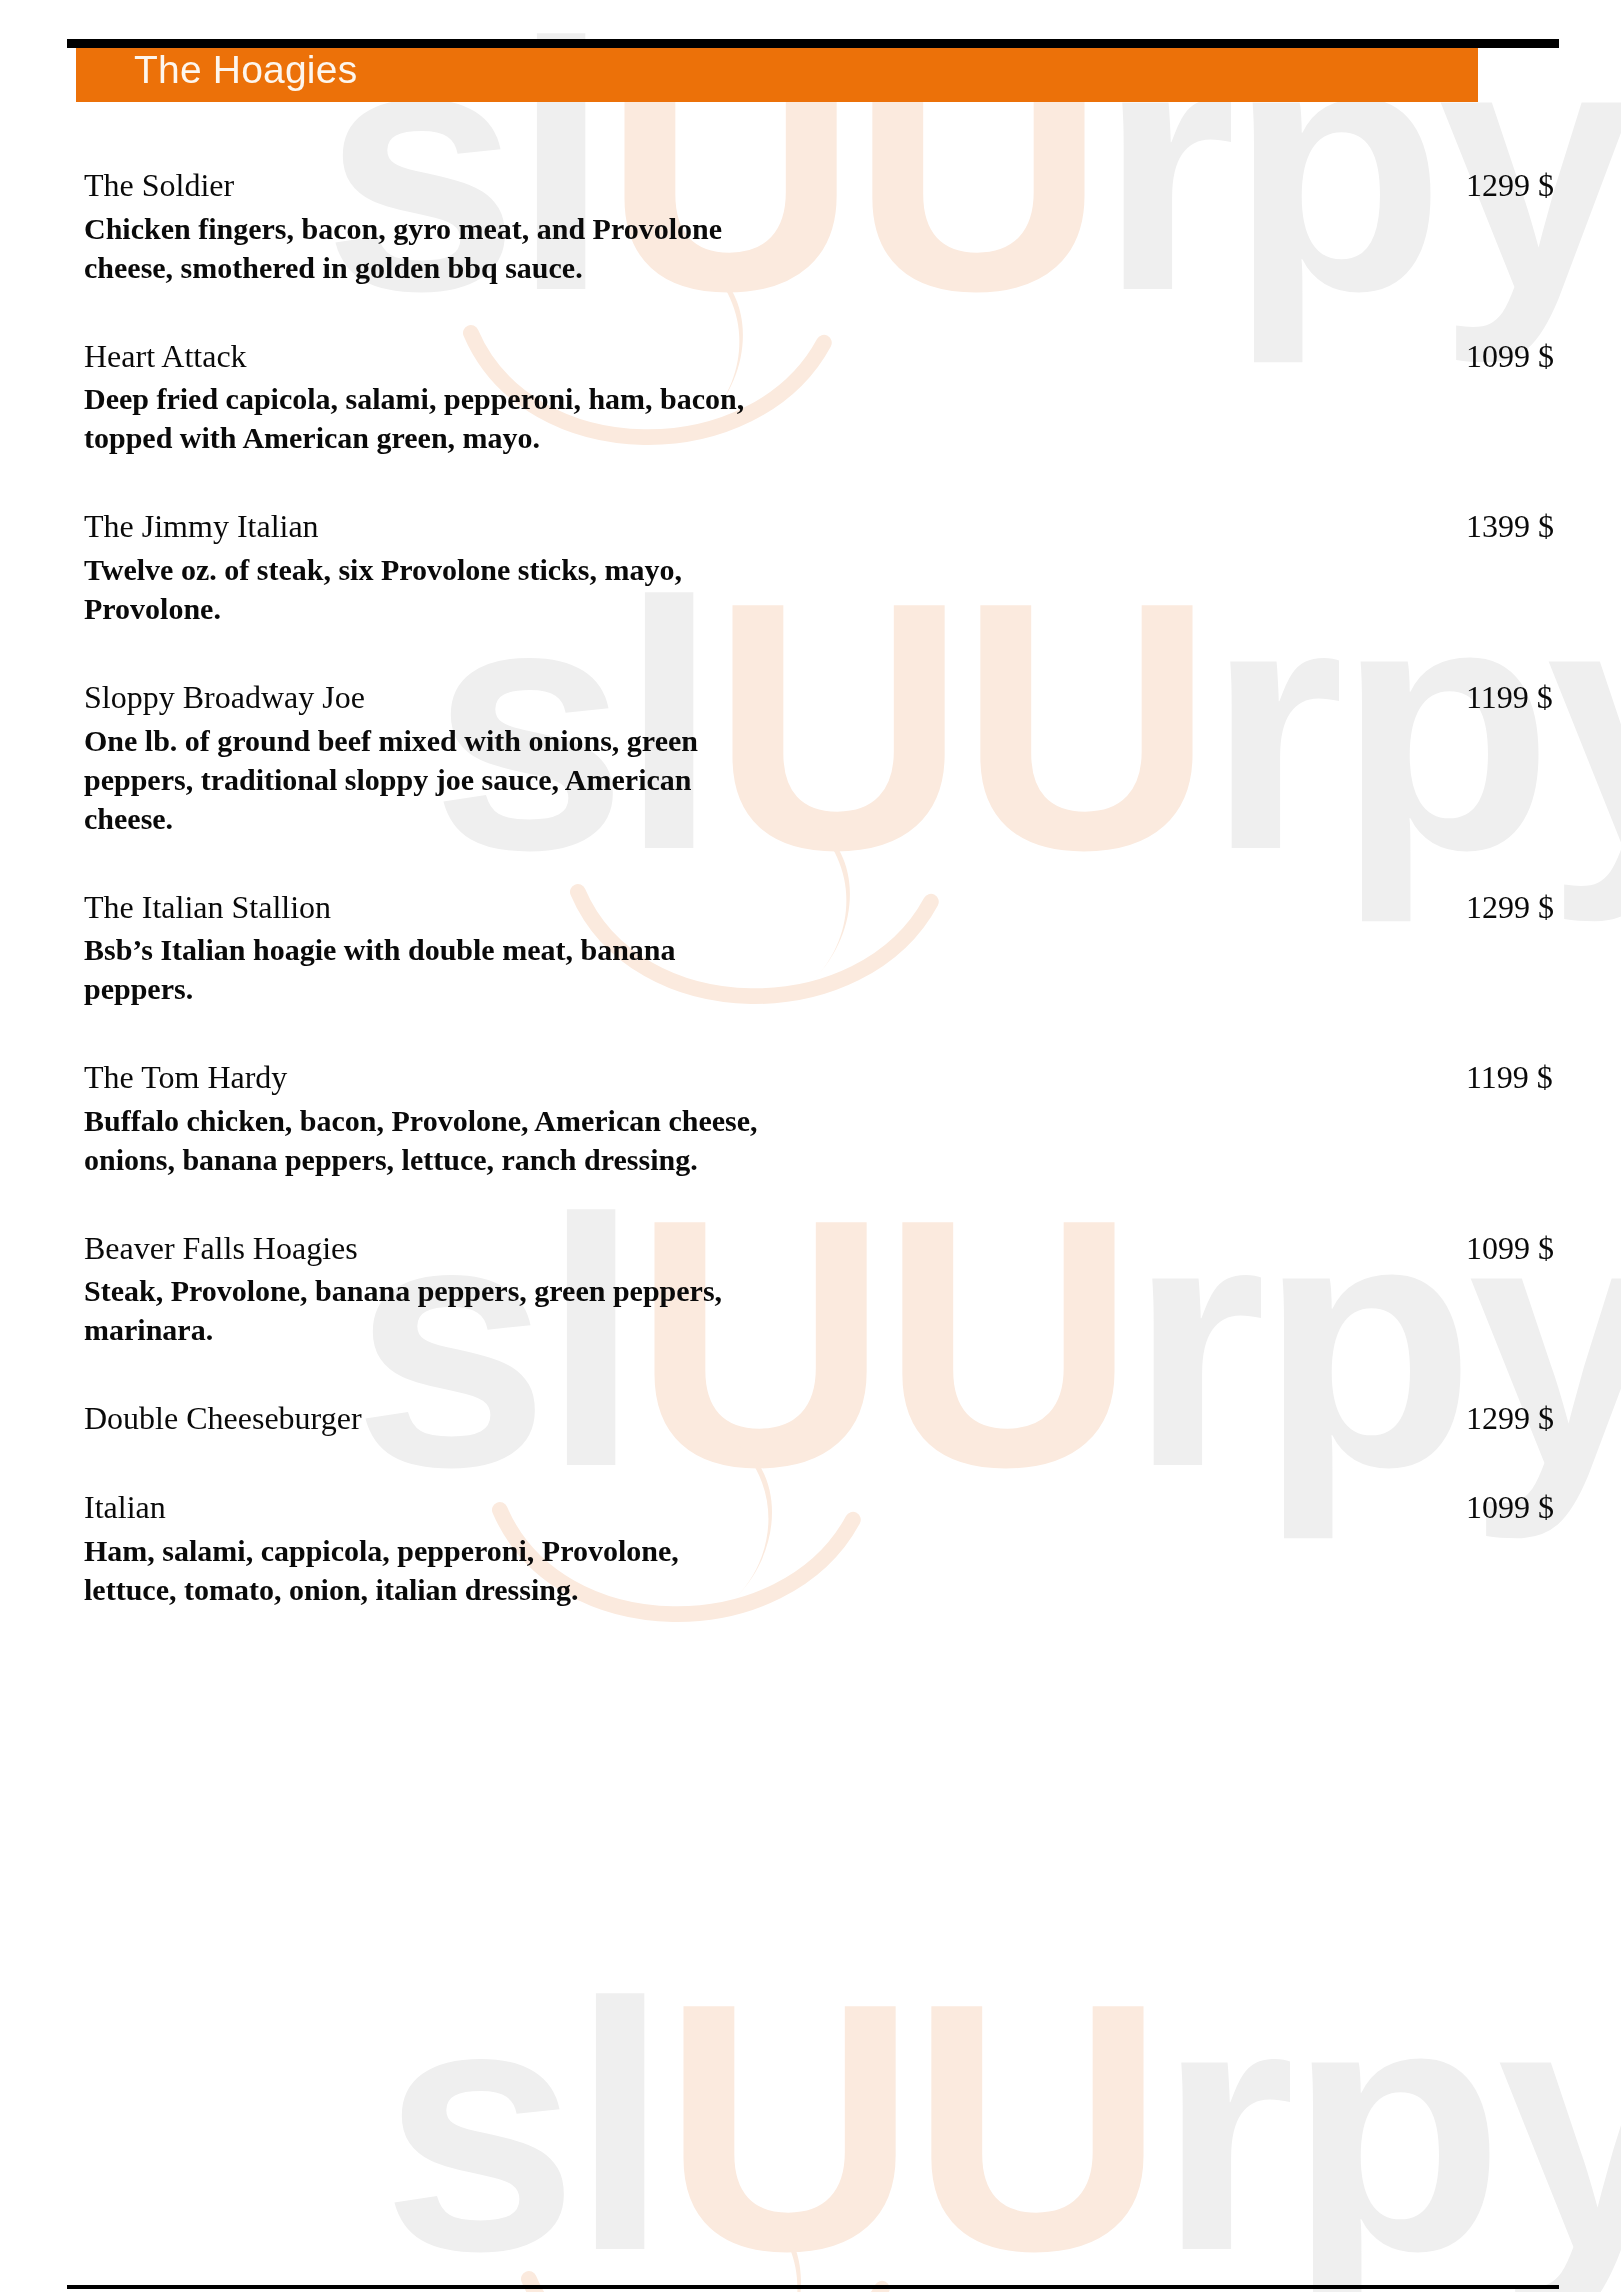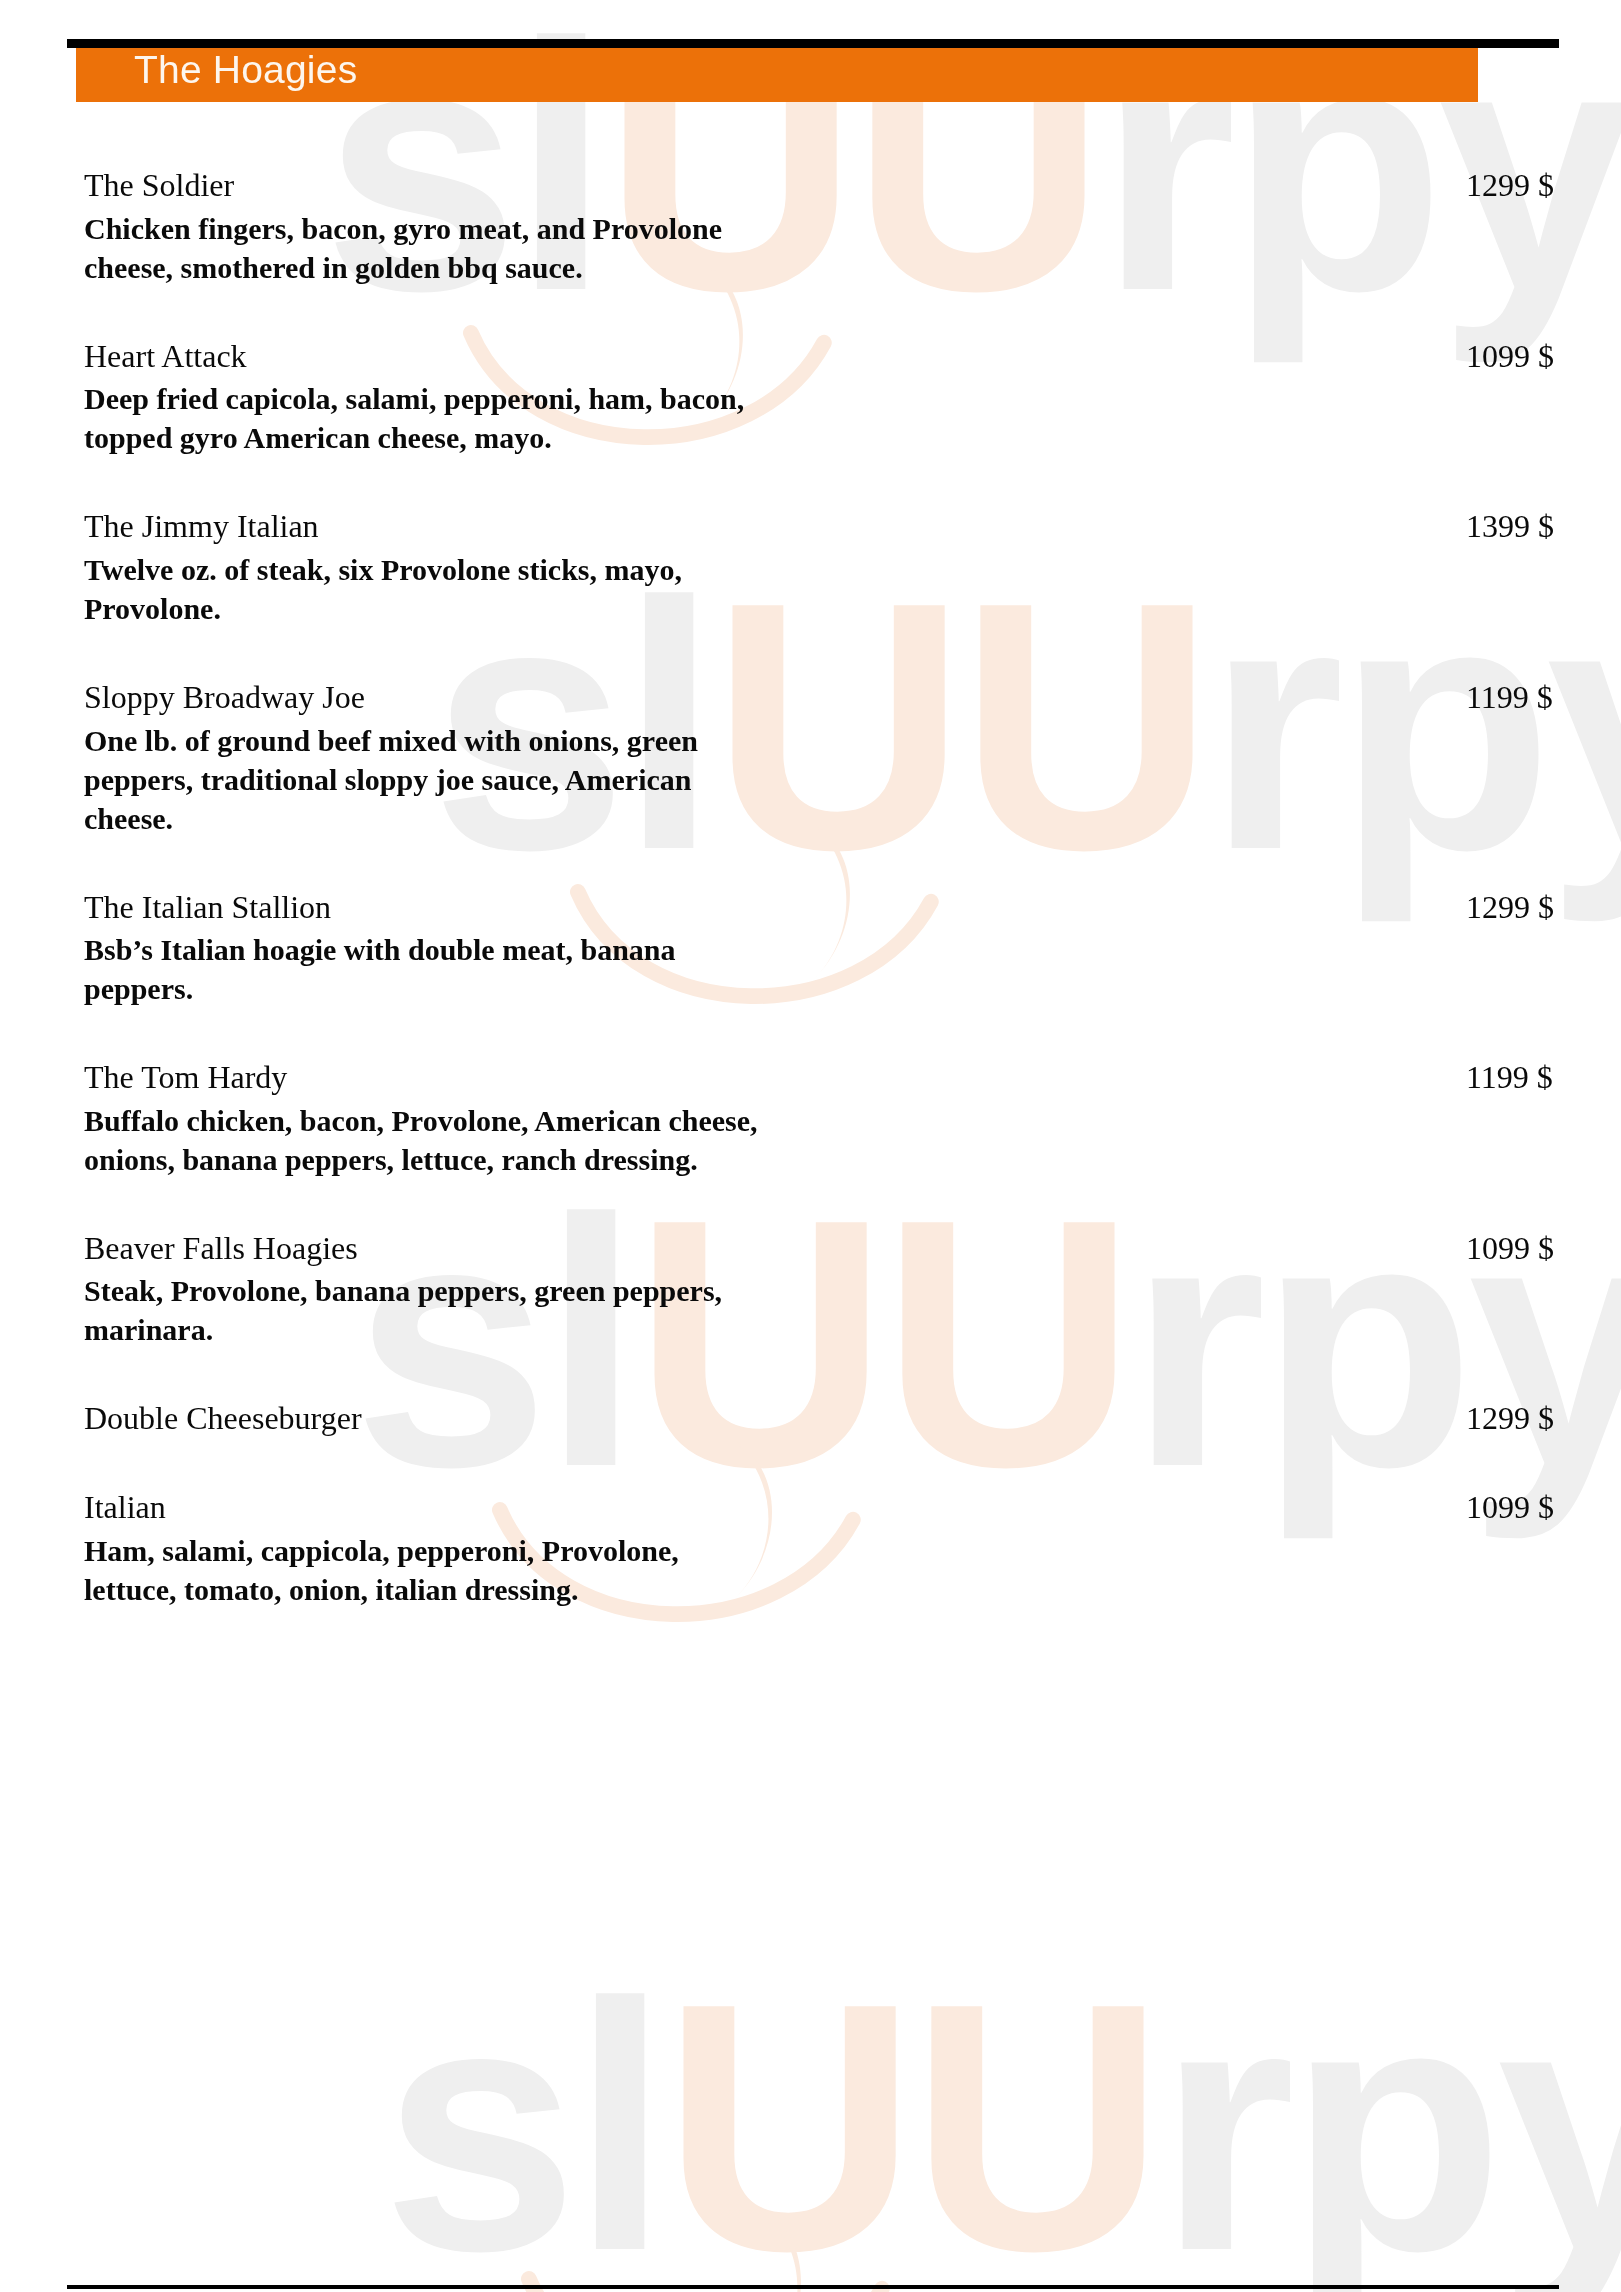--- a/index.html
+++ b/index.html
@@ -189,21 +189,21 @@
         <div class="item-price">1299 $</div>
       </div>
       <div class="item-desc">Chicken fingers, bacon, gyro meat, and Provolone cheese, smothered in golden bbq sauce.</div>
     </div>
 
     <div class="menu-item">
       <div class="item-head">
         <div class="item-name">Heart Attack</div>
         <div class="item-price">1099 $</div>
       </div>
-      <div class="item-desc">Deep fried capicola, salami, pepperoni, ham, bacon, topped gyro American cheese, mayo.</div>
+      <div class="item-desc">Deep fried capicola, salami, pepperoni, ham, bacon, topped with American green, mayo.</div>
     </div>
 
     <div class="menu-item">
       <div class="item-head">
         <div class="item-name">The Jimmy Italian</div>
         <div class="item-price">1399 $</div>
       </div>
       <div class="item-desc">Twelve oz. of steak, six Provolone sticks, mayo, Provolone.</div>
     </div>
 

